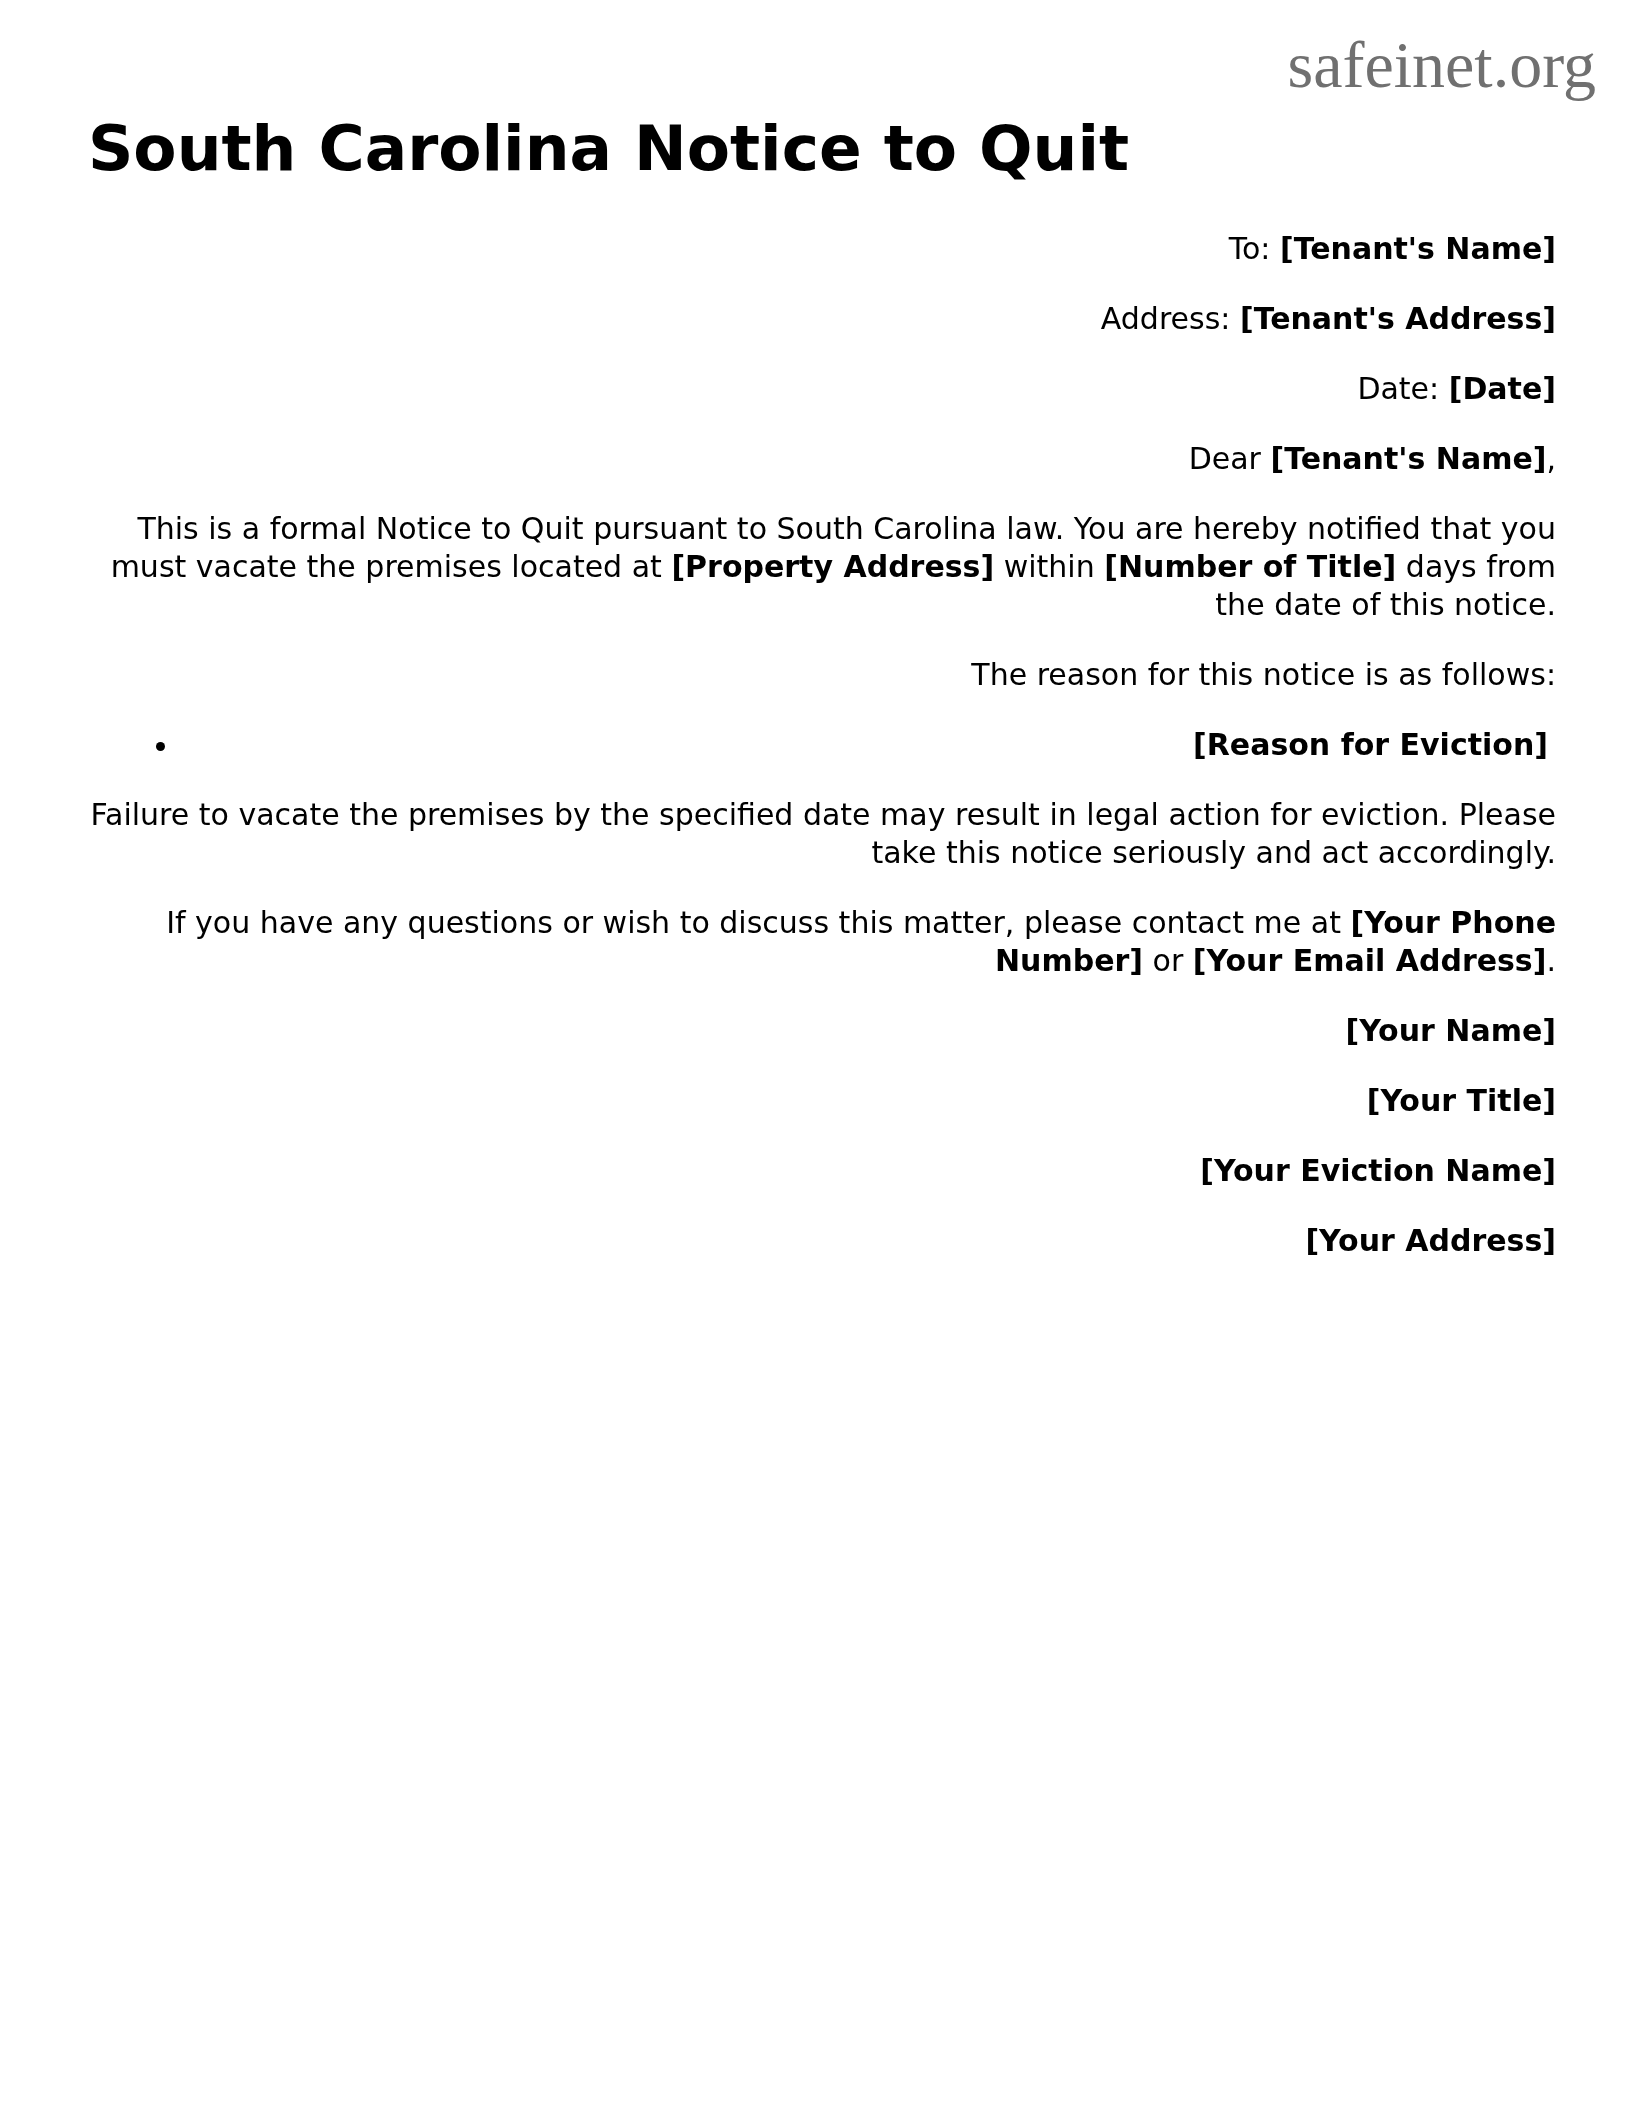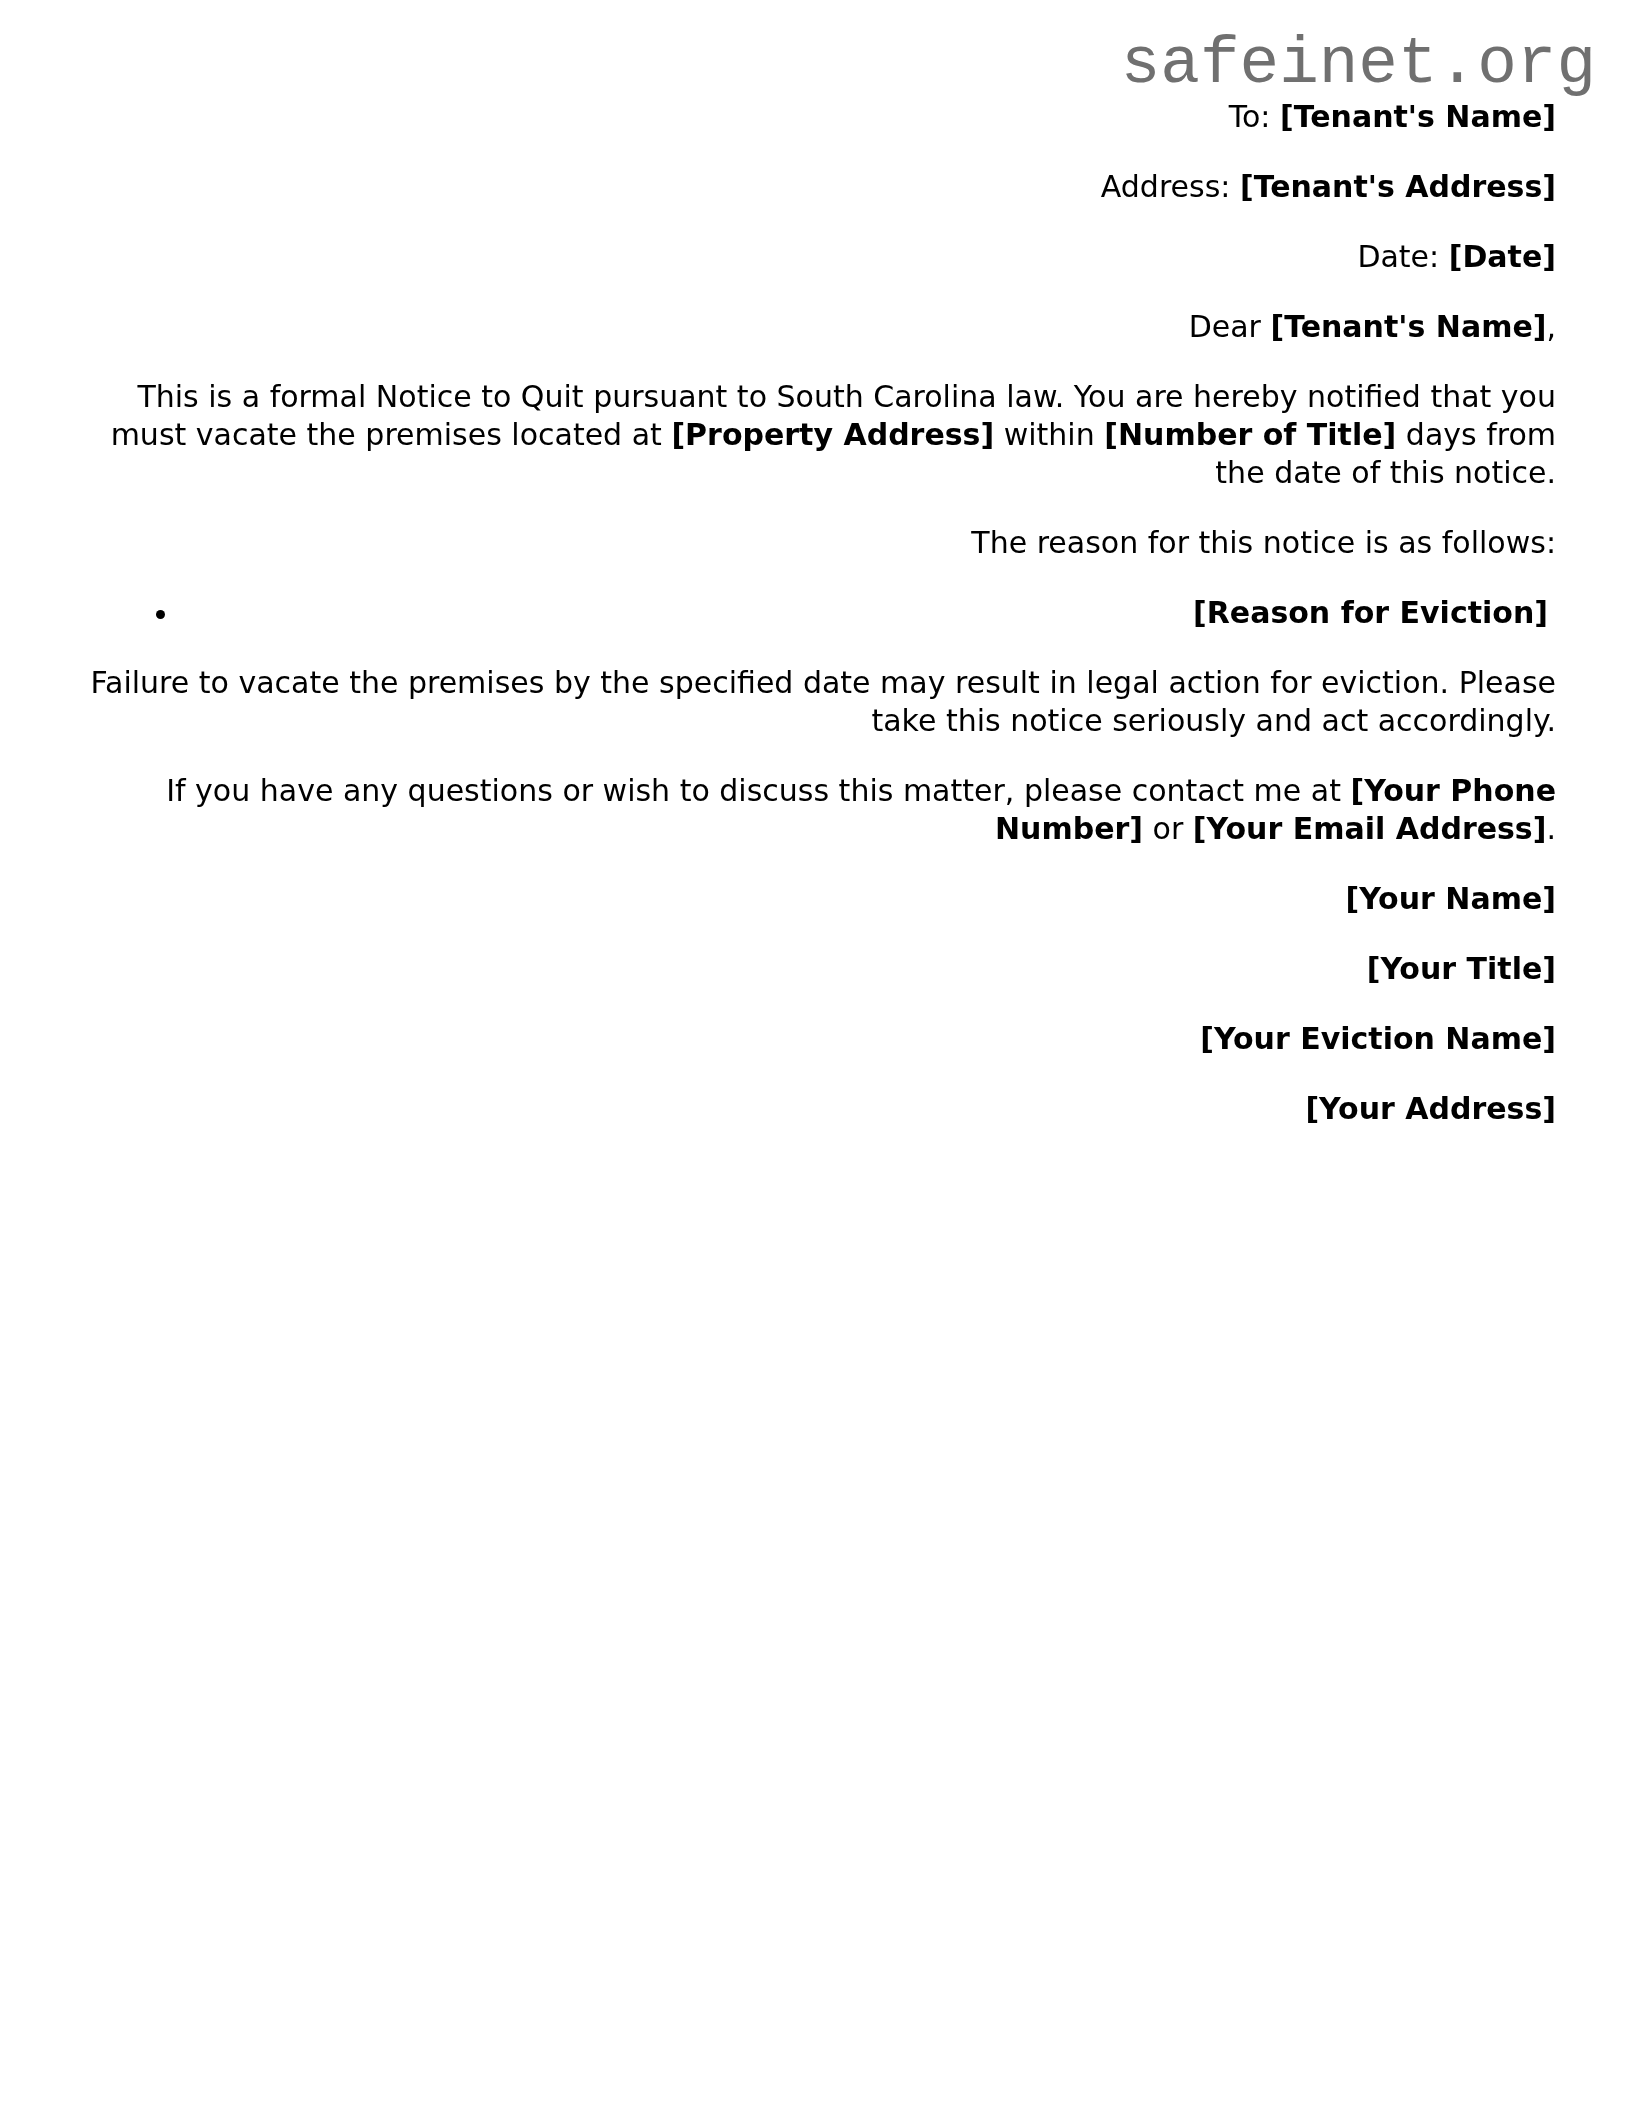--- a/index.html
+++ b/index.html
@@ -18,21 +18,21 @@
     width: 1644px;
     height: 2127px;
     padding: 0 88px;
     background: #ffffff;
     overflow: hidden;
   }
   .watermark {
     padding-top: 32px;
     margin-right: -40px;
     text-align: right;
-    font-family: Liberation Mono, monospace;
+    font-family: Liberation Serif, serif;
     font-size: 66px;
     line-height: 1;
     color: #707070;
     white-space: nowrap;
   }
   h1.title {
     margin: 14px 0 44px 0;
     font-family: "DejaVu Sans", sans-serif;
     font-weight: bold;
     font-size: 63px;
@@ -56,20 +56,21 @@
   }
   .letter-body strong {
     font-weight: bold;
   }
 </style>
 </head>
 <body>
 
 <div class="page">
   <div class="watermark">safeinet.org</div>
+  <h1 class="title">South Carolina Notice to Quit</h1>
   <div class="letter-body" id="letter-body">
       <p><span>To: </span><strong>[Tenant's Name]</strong></p>
       <p><span>Address: </span><strong>[Tenant's Address]</strong></p>
       <p><span>Date: </span><strong>[Date]</strong></p>
       <p><span>Dear </span><strong>[Tenant's Name]</strong><span>,</span></p>
       <p><span>This is a formal Notice to Quit pursuant to South Carolina law. You are hereby notified that you must vacate the premises located at </span><strong>[Property Address]</strong><span> within </span><strong>[Number of Title]</strong><span> days from the date of this notice.</span></p>
       <p><span>The reason for this notice is as follows:</span></p>
       <ul>
         <li><strong>[Reason for Eviction]</strong></li>
       </ul>

